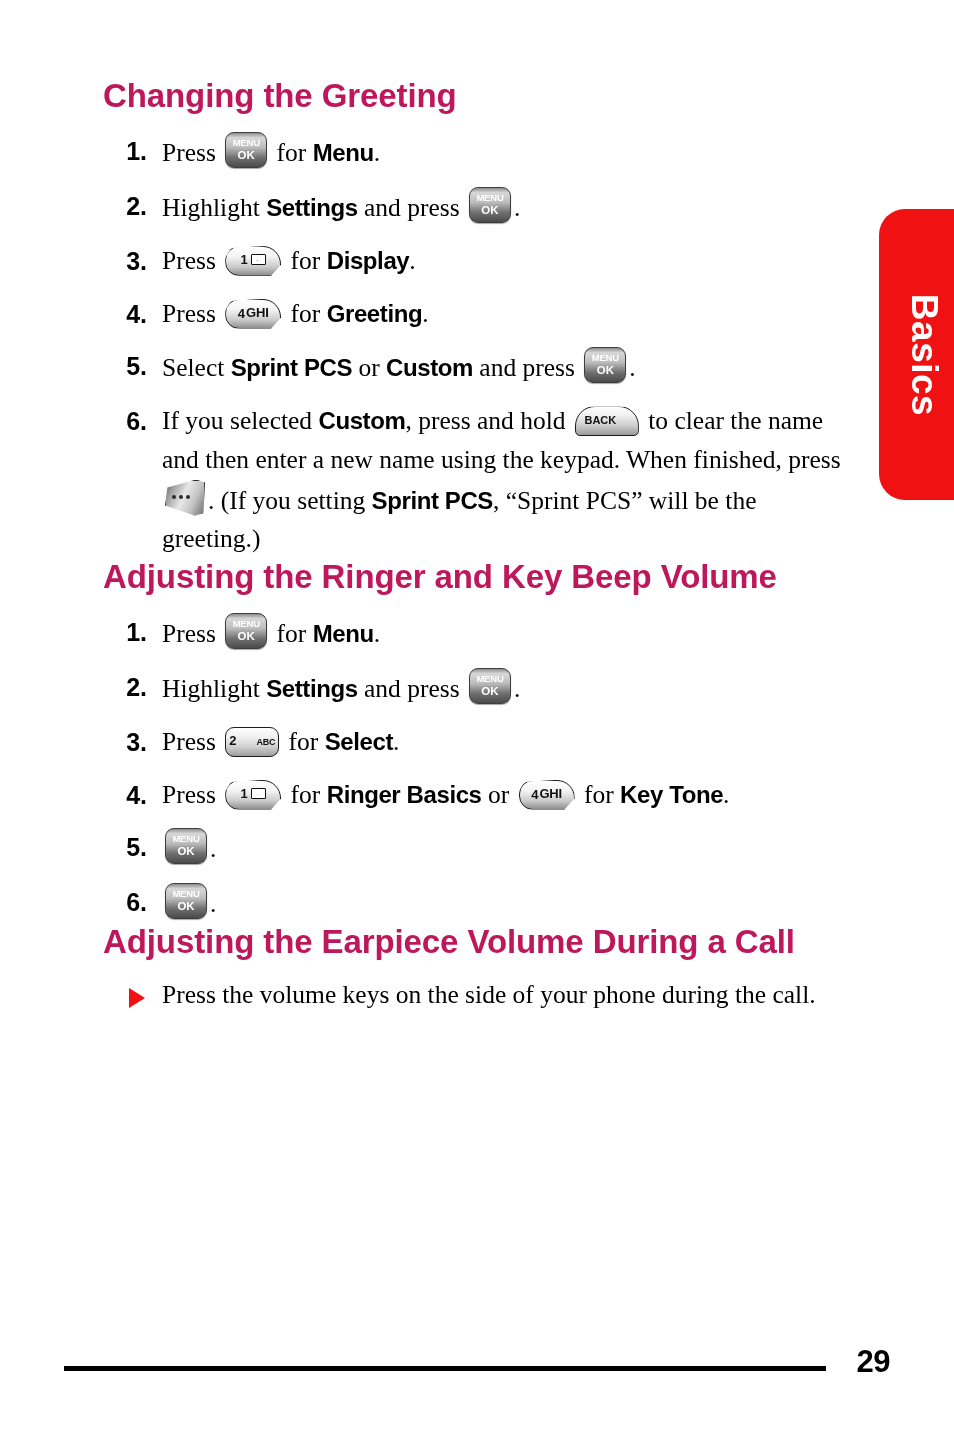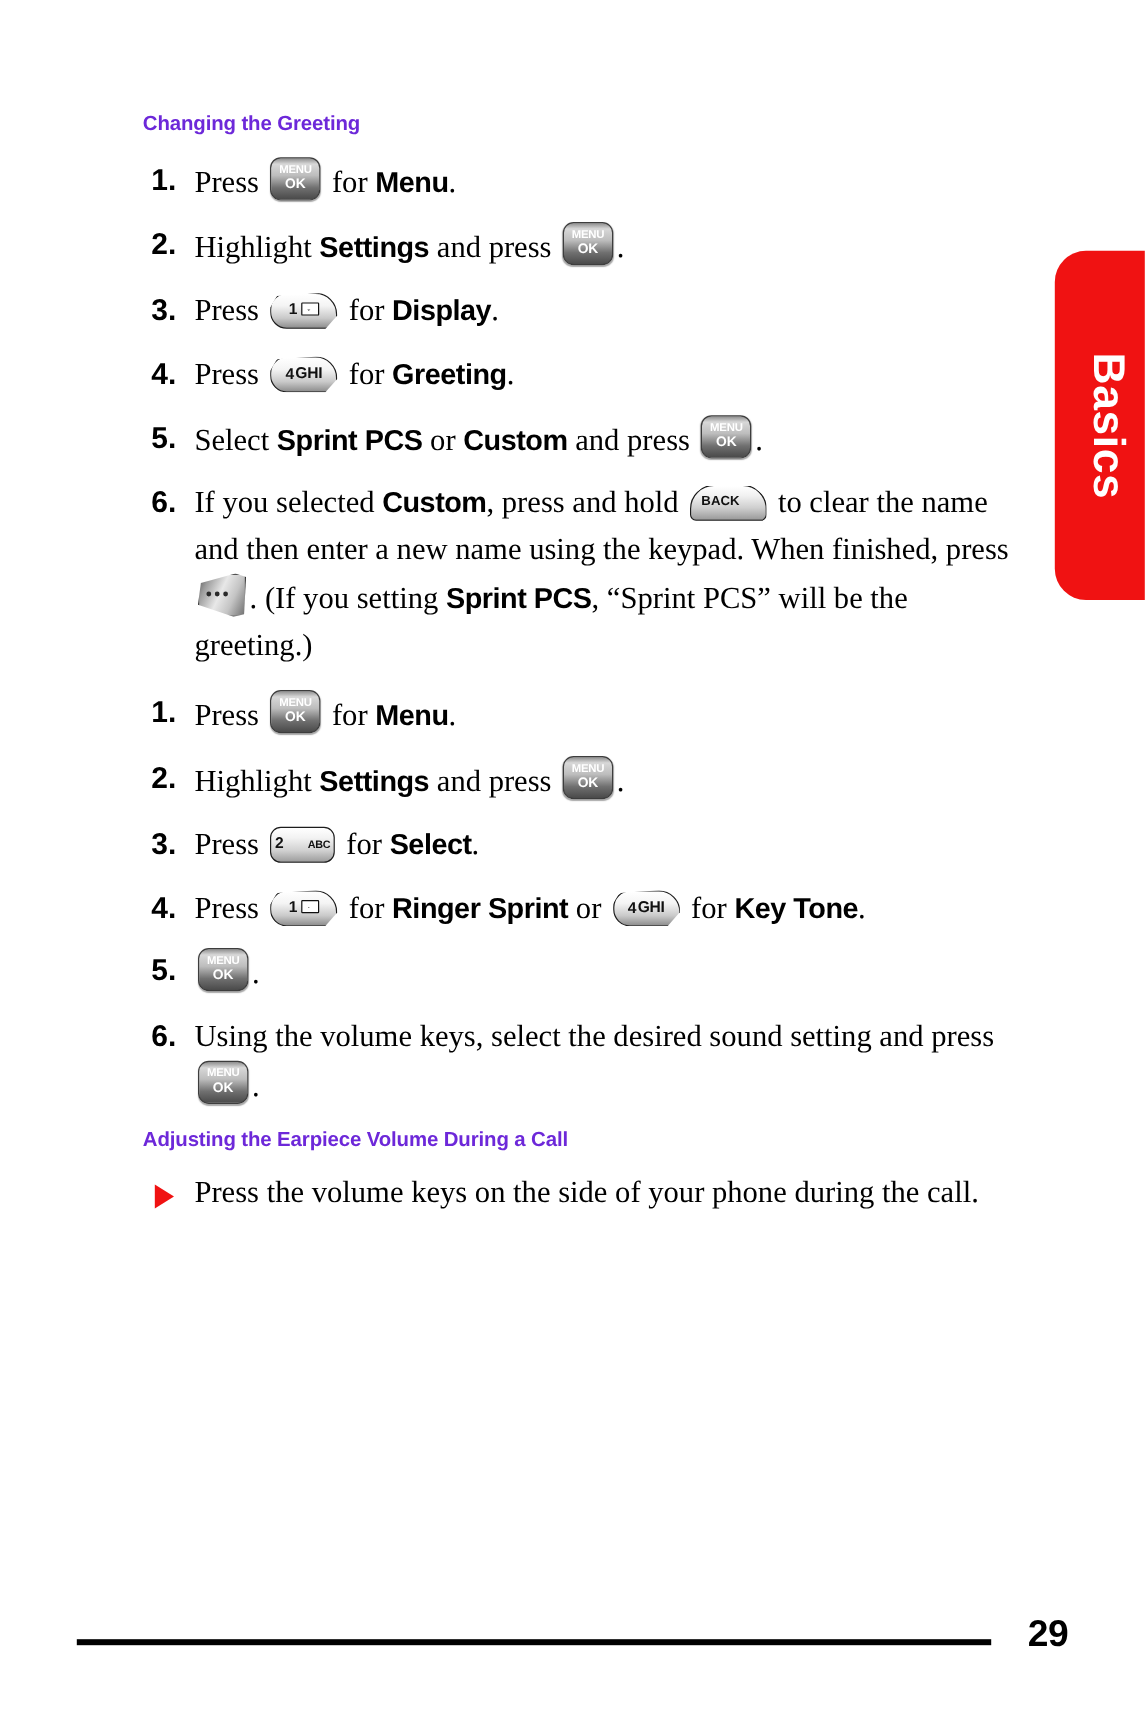--- a/index.html
+++ b/index.html
@@ -48,26 +48,26 @@
   .content {
     position: absolute;
     left: 103px;
     top: 78px;
     width: 748px;
   }
 
   h2.section-heading {
     font-family: "Liberation Sans", sans-serif;
     font-weight: bold;
-    font-size: 17px;
+    font-size: 33px;
     letter-spacing: -0.1px;
-    margin: 16px;
+    margin: 0;
     padding: 0;
     line-height: 1.1;
-    color: #6d28d9;
+    color: #be185d;
   }
   .heading-2 { margin-top: 46px; }
   .heading-3 { margin-top: 46px; }
 
   ol.steps {
     list-style: none;
     margin: 0;
     padding: 0;
   }
   ol.steps > li {
@@ -306,27 +306,28 @@
         <li><span class="step-num">2.</span><span>Highlight </span><span class="bold-term">Settings</span><span> and press </span><span class="key key-menuok"><span class="kl kl1">MENU</span><span class="kl kl2">OK</span></span><span>.</span></li>
         <li><span class="step-num">3.</span><span>Press </span><span class="key key-angled"><span class="kt">1<span class="env"></span></span></span><span> for </span><span class="bold-term">Display</span><span>.</span></li>
         <li><span class="step-num">4.</span><span>Press </span><span class="key key-angled"><span class="kt">4<span class="sub">GHI</span></span></span><span> for </span><span class="bold-term">Greeting</span><span>.</span></li>
         <li><span class="step-num">5.</span><span>Select </span><span class="bold-term">Sprint PCS</span><span> or </span><span class="bold-term">Custom</span><span> and press </span><span class="key key-menuok"><span class="kl kl1">MENU</span><span class="kl kl2">OK</span></span><span>.</span></li>
         <li><span class="step-num">6.</span><span>If you selected </span><span class="bold-term">Custom</span><span>, press and hold </span><span class="key key-back"><span class="kt">BACK</span></span><span> to clear the name and then enter a new name using the keypad. When finished, press </span><span class="key key-soft"><span class="dots">
               <i></i>
               <i></i>
               <i></i>
             </span></span><span>. (If you setting </span><span class="bold-term">Sprint PCS</span><span>, “Sprint PCS” will be the greeting.)</span></li>
       </ol>
+      <h2 class="section-heading heading-2">Adjusting the Ringer and Key Beep Volume</h2>
       <ol class="steps">
         <li><span class="step-num">1.</span><span>Press </span><span class="key key-menuok"><span class="kl kl1">MENU</span><span class="kl kl2">OK</span></span><span> for </span><span class="bold-term">Menu</span><span>.</span></li>
         <li><span class="step-num">2.</span><span>Highlight </span><span class="bold-term">Settings</span><span> and press </span><span class="key key-menuok"><span class="kl kl1">MENU</span><span class="kl kl2">OK</span></span><span>.</span></li>
         <li><span class="step-num">3.</span><span>Press </span><span class="key key-rect"><span class="kt">2<span class="sub">ABC</span></span></span><span> for </span><span class="bold-term">Select</span><span>.</span></li>
-        <li><span class="step-num">4.</span><span>Press </span><span class="key key-angled"><span class="kt">1<span class="env"></span></span></span><span> for </span><span class="bold-term">Ringer Sprint</span><span> or </span><span class="key key-angled"><span class="kt">4<span class="sub">GHI</span></span></span><span> for </span><span class="bold-term">Key Tone</span><span>.</span></li>
+        <li><span class="step-num">4.</span><span>Press </span><span class="key key-angled"><span class="kt">1<span class="env"></span></span></span><span> for </span><span class="bold-term">Ringer Basics</span><span> or </span><span class="key key-angled"><span class="kt">4<span class="sub">GHI</span></span></span><span> for </span><span class="bold-term">Key Tone</span><span>.</span></li>
         <li><span class="step-num">5.</span><span class="key key-menuok"><span class="kl kl1">MENU</span><span class="kl kl2">OK</span></span><span>.</span></li>
-        <li><span class="step-num">6.</span><span>Using the volume keys, select the desired sound setting and press </span><span class="key key-menuok"><span class="kl kl1">MENU</span><span class="kl kl2">OK</span></span><span>.</span></li>
+        <li><span class="step-num">6.</span><span class="key key-menuok"><span class="kl kl1">MENU</span><span class="kl kl2">OK</span></span><span>.</span></li>
       </ol>
       <h2 class="section-heading heading-3">Adjusting the Earpiece Volume During a Call</h2>
       <ul class="bullets">
         <li><span class="tri-bullet"></span><span>Press the volume keys on the side of your phone during the call.</span></li>
       </ul>
     </div>
 
   <div class="footer">
     <div class="footer-rule"></div>
     <div class="footer-page">29</div>

